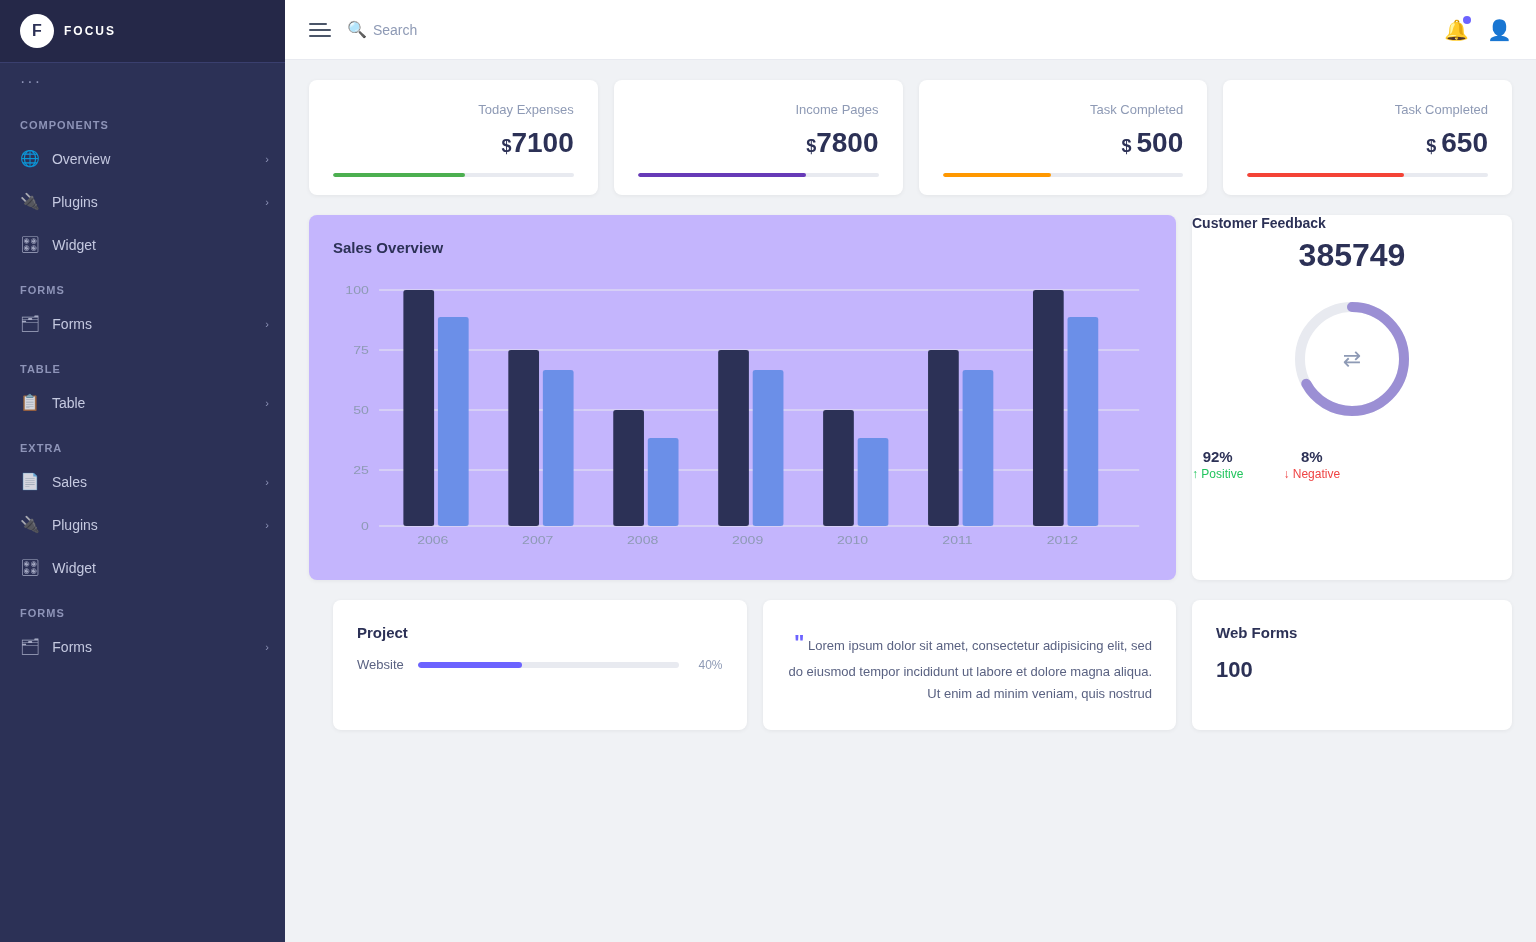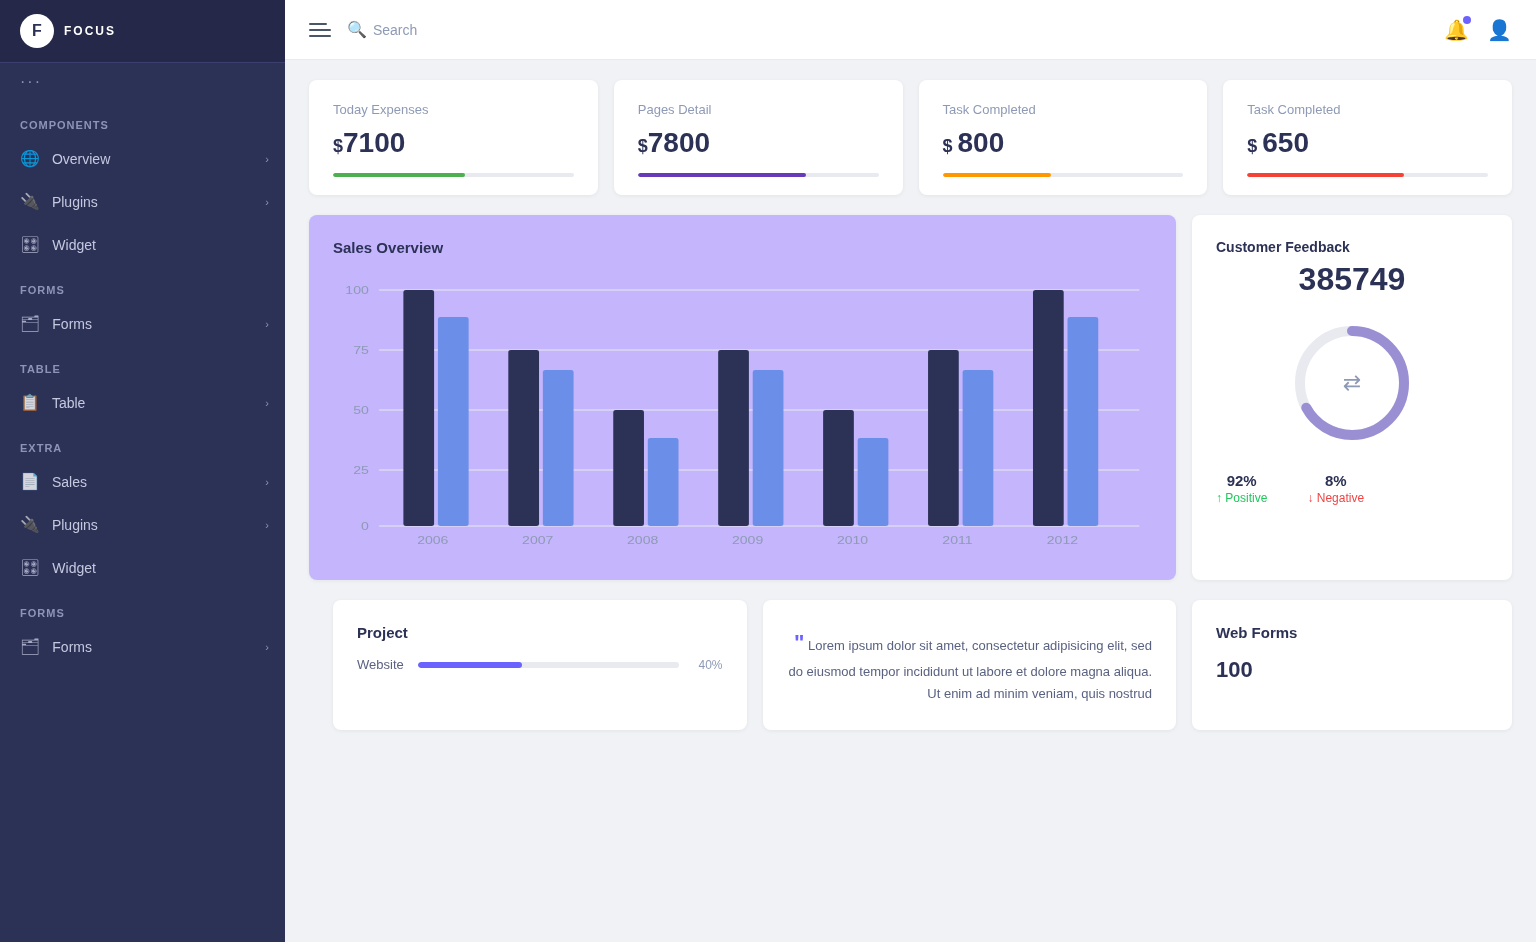--- a/index.html
+++ b/index.html
@@ -136,20 +136,21 @@
       display: flex;
       flex-direction: column;
       gap: 20px;
     }
 
     
     .stat-cards {
       display: grid;
       grid-template-columns: repeat(4, 1fr);
       gap: 16px;
+      text-align: right;
     }
     .stat-card {
       background: #fff;
       border-radius: 8px;
       padding: 22px 24px 18px;
       box-shadow: 0 1px 4px rgba(0,0,0,0.06);
     }
     .stat-card-title {
       font-size: 13px;
       color: #8e9ab5;
@@ -190,21 +191,20 @@
     }
     .chart-title {
       font-size: 15px;
       font-weight: 700;
       color: #2c3156;
       margin-bottom: 16px;
     }
     .feedback-card {
       background: #fff;
       border-radius: 8px;
-      padding: 24px;
       box-shadow: 0 1px 4px rgba(0,0,0,0.06);
       display: flex;
       flex-direction: column;
       align-items: center;
     }
     .feedback-title {
       font-size: 14px;
       font-weight: 700;
       color: #2c3156;
       margin-bottom: 6px;
@@ -389,33 +389,33 @@
         <div class="stat-card-title">Today Expenses</div>
         <div class="stat-card-value">
           <span class="currency">$</span><span>7100</span>
         </div>
         <div class="progress-bar-bg">
           <div class="progress-bar-fill" style="width:55%;background:#4caf50;"></div>
         </div>
       </div>
 
       <div class="stat-card">
-        <div class="stat-card-title">Pages Detail</div>
+        <div class="stat-card-title">Income Pages</div>
         <div class="stat-card-value">
           <span class="currency">$</span><span>7800</span>
         </div>
         <div class="progress-bar-bg">
           <div class="progress-bar-fill" style="width:70%;background:#673ab7;"></div>
         </div>
       </div>
 
       <div class="stat-card">
         <div class="stat-card-title">Task Completed</div>
         <div class="stat-card-value">
-          <span class="currency">$ </span><span>800</span>
+          <span class="currency">$ </span><span>500</span>
         </div>
         <div class="progress-bar-bg">
           <div class="progress-bar-fill" style="width:45%;background:#ff9800;"></div>
         </div>
       </div>
 
       <div class="stat-card">
         <div class="stat-card-title">Task Completed</div>
         <div class="stat-card-value">
           <span class="currency">$ </span><span>650</span>

